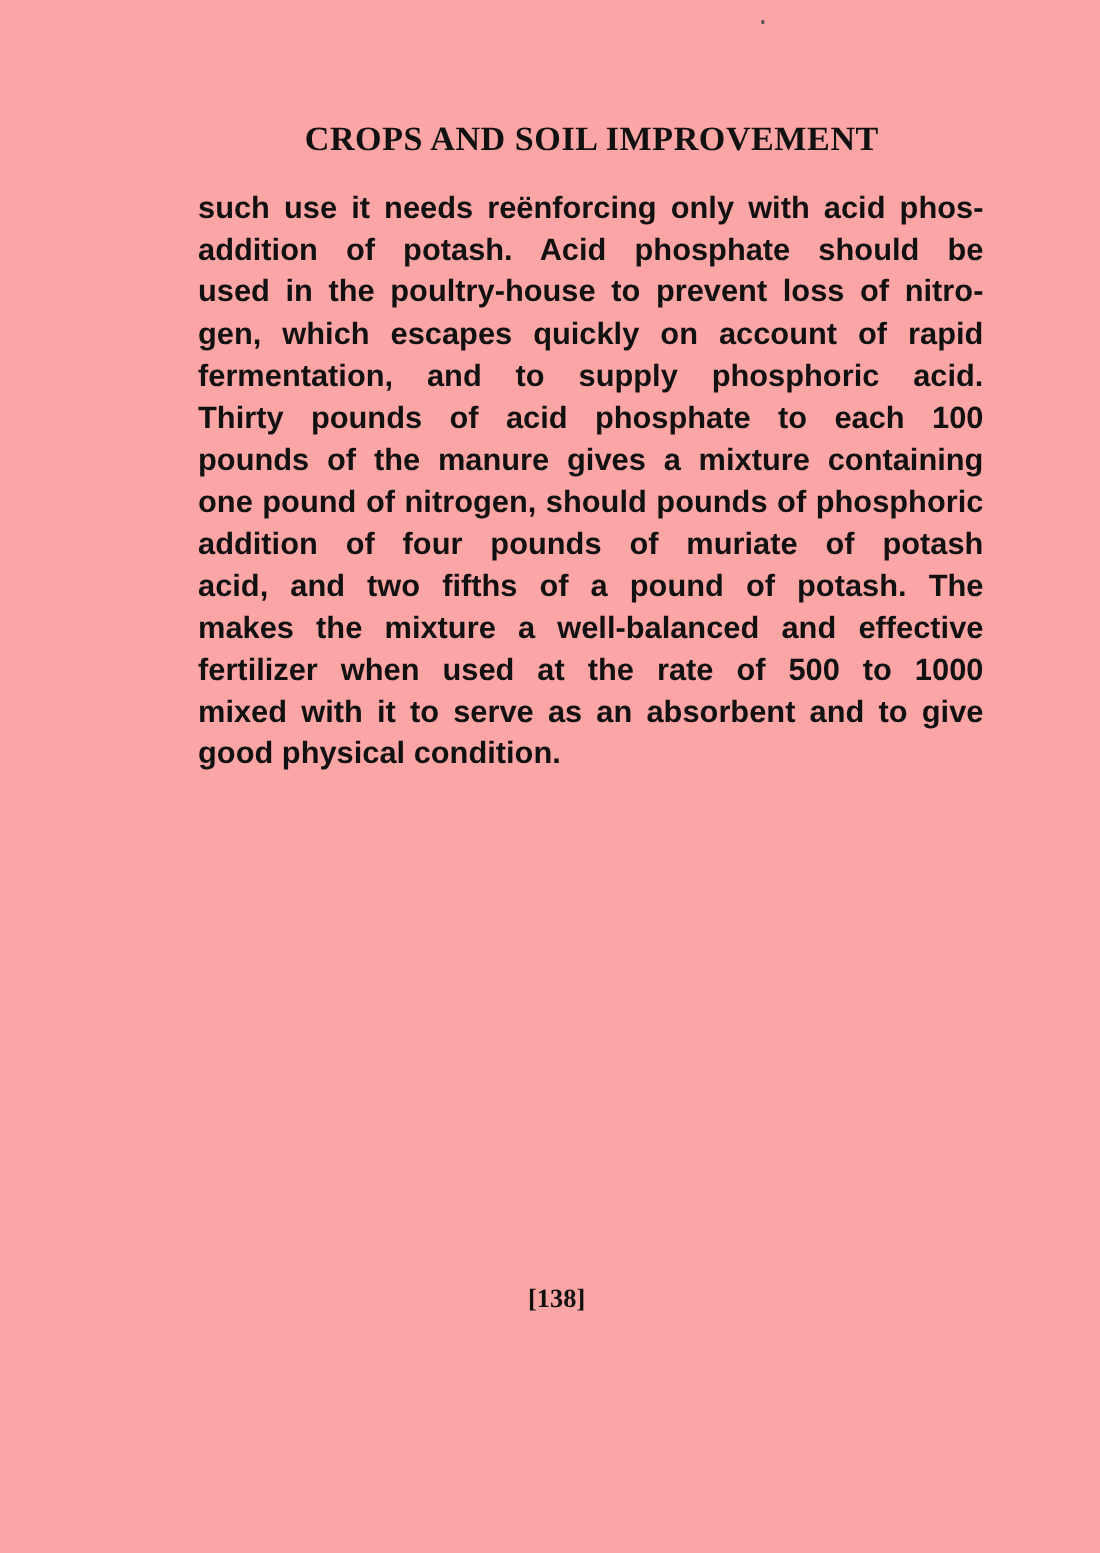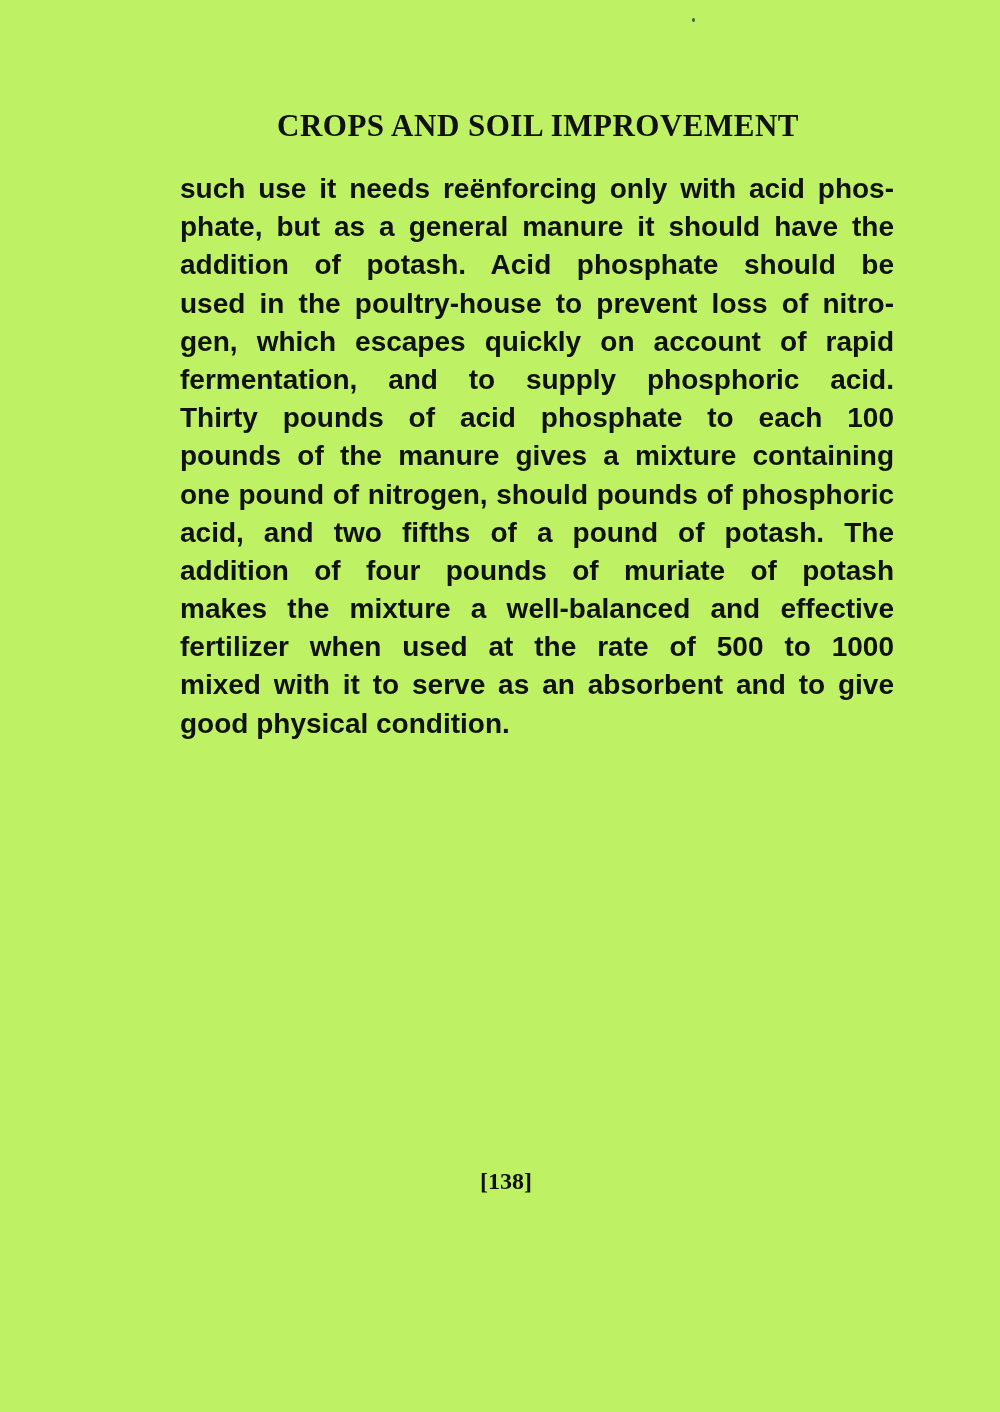--- a/index.html
+++ b/index.html
@@ -13,21 +13,21 @@
       position: relative;
       overflow: hidden;
       font-family: "DejaVu Serif", "Liberation Serif", serif;
       color: #111;
     }
     .page {
       position: absolute;
       left: 0; top: 0;
       width: 1000px;
       height: 1412px;
-      background: #bef264;
+      background: #fca5a5;
     }
     .running-head {
       position: absolute;
       top: 108px;
       left: 238px;
       width: 600px;
       text-align: center;
       font-family: "Liberation Serif", "DejaVu Serif", serif;
       font-size: 31px;
       font-weight: 700;
@@ -76,30 +76,29 @@
 </head>
 <body>
 
 <div class="page">
   <div class="speck" style="left:692px;top:18px;width:3px;height:4px;"></div>
 
   <div class="running-head">CROPS AND SOIL IMPROVEMENT</div>
 
   <div class="body-text">
     <span class="line">such use it needs reënforcing only with acid phos-</span>
-    <span class="line">phate, but as a general manure it should have the</span>
     <span class="line">addition of potash.  Acid phosphate should be</span>
     <span class="line">used in the poultry-house to prevent loss of nitro-</span>
     <span class="line">gen, which escapes quickly on account of rapid</span>
     <span class="line">fermentation, and to supply phosphoric acid.</span>
     <span class="line">Thirty pounds of acid phosphate to each 100</span>
     <span class="line">pounds of the manure gives a mixture containing</span>
     <span class="line">one pound of nitrogen, should pounds of phosphoric</span>
+    <span class="line">addition of four pounds of muriate of potash</span>
     <span class="line">acid, and two fifths of a pound of potash.  The</span>
-    <span class="line">addition of four pounds of muriate of potash</span>
     <span class="line">makes the mixture a well-balanced and effective</span>
     <span class="line">fertilizer when used at the rate of 500 to 1000</span>
     <span class="line">mixed with it to serve as an absorbent and to give</span>
     <span class="line last">good physical condition.</span>
   </div>
 
   <div class="folio">[138]</div>
 </div>
 
 </body></html>

